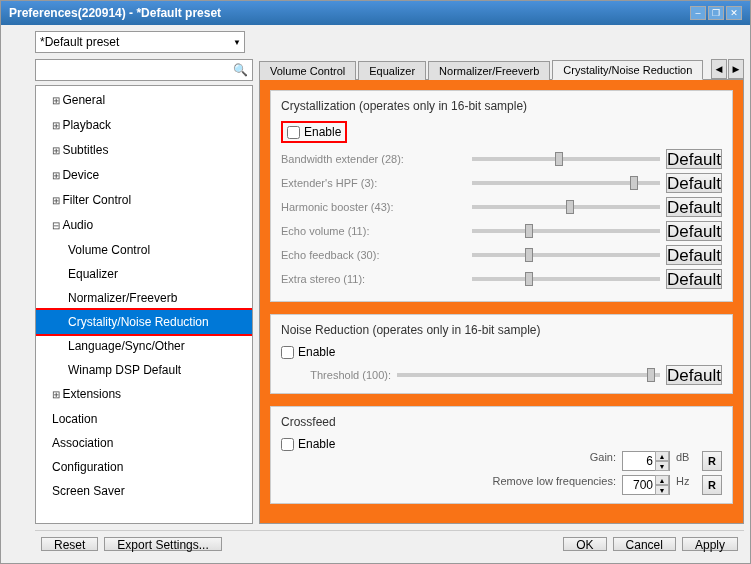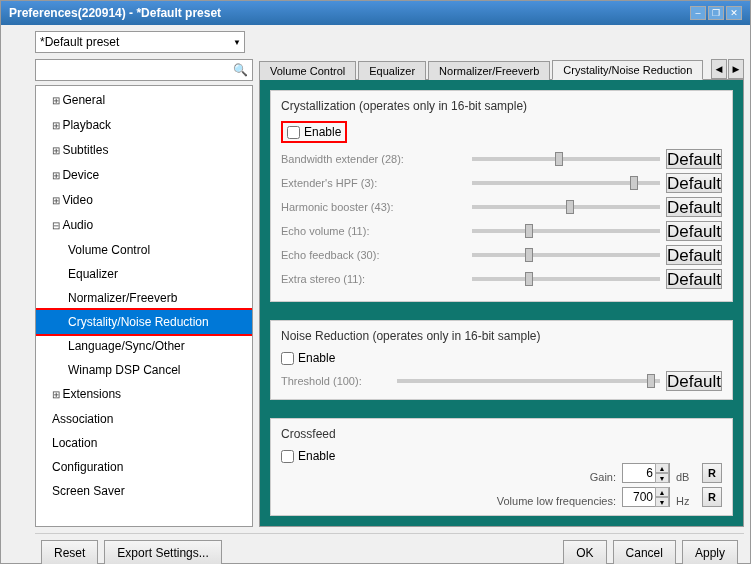--- a/index.html
+++ b/index.html
@@ -180,25 +180,25 @@
       display: flex;
       align-items: center;
       justify-content: center;
       cursor: pointer;
       font-size: 9px;
     }
     .panel-content {
       flex: 1;
       border: 1px solid #999;
       border-top: none;
-      background: #0f766e;
+      background: #f97316;
       padding: 10px;
       display: flex;
       flex-direction: column;
-      gap: 18px;
+      gap: 12px;
       overflow-y: auto;
     }
     .section {
       border: 1px solid #ccc;
       padding: 8px 10px;
       background: #f8f8f8;
     }
     .section-title {
       font-size: 12px;
       margin-bottom: 8px;
@@ -265,21 +265,21 @@
     }
     
     .crossfeed-grid {
       display: flex;
       flex-direction: column;
       gap: 4px;
       padding-left: 20px;
     }
     .crossfeed-row {
       display: flex;
-      align-items: flex-end;
+      align-items: flex-start;
       gap: 6px;
       justify-content: flex-end;
     }
     .crossfeed-label {
       color: #555;
       font-size: 11px;
     }
     .num-input-wrapper {
       display: flex;
       align-items: center;
@@ -332,37 +332,37 @@
     
     .bottom-bar {
       display: flex;
       align-items: center;
       padding: 6px 6px;
       border-top: 1px solid #ccc;
       gap: 6px;
       flex-shrink: 0;
     }
     .bottom-btn {
-      height: 26px;
+      height: 14px;
       border: 1px solid #999;
       background: linear-gradient(to bottom, #f5f5f5, #e0e0e0);
       font-size: 12px;
       cursor: pointer;
       padding: 0 12px;
     }
     .spacer { flex: 1; }
     input[type="checkbox"] { width: 13px; height: 13px; cursor: pointer; }
     .threshold-row {
       display: flex;
       align-items: center;
       gap: 6px;
     }
     .threshold-label {
       width: 110px;
-      text-align: left;
+      text-align: right;
       color: #888;
       font-size: 11px;
       flex-shrink: 0;
     }
   </style>
 </head>
 <body>
 
 <div class="window">
 
@@ -390,31 +390,31 @@
         <div class="search-box">
           <input class="search-input" type="text" style="">
           <span class="search-icon">🔍</span>
         </div>
 
         <div class="tree-view">
           <div class="tree-item tree-indent1"><span class="expand-icon">⊞</span>General</div>
           <div class="tree-item tree-indent1"><span class="expand-icon">⊞</span>Playback</div>
           <div class="tree-item tree-indent1"><span class="expand-icon">⊞</span>Subtitles</div>
           <div class="tree-item tree-indent1"><span class="expand-icon">⊞</span>Device</div>
-          <div class="tree-item tree-indent1"><span class="expand-icon">⊞</span>Video</div>
+          <div class="tree-item tree-indent1"><span class="expand-icon">⊞</span>Filter Control</div>
           <div class="tree-item tree-indent1"><span class="expand-icon">⊟</span>Audio</div>
           <div class="tree-item tree-indent2">Volume Control</div>
           <div class="tree-item tree-indent2">Equalizer</div>
           <div class="tree-item tree-indent2">Normalizer/Freeverb</div>
           <div class="tree-item tree-indent2 selected-outline" style="outline: 2px solid red; background:#0078d7; color:white;">Crystality/Noise Reduction</div>
           <div class="tree-item tree-indent2">Language/Sync/Other</div>
-          <div class="tree-item tree-indent2">Winamp DSP Cancel</div>
+          <div class="tree-item tree-indent2">Winamp DSP Default</div>
           <div class="tree-item tree-indent1"><span class="expand-icon">⊞</span>Extensions</div>
+          <div class="tree-item tree-indent1">Location</div>
           <div class="tree-item tree-indent1">Association</div>
-          <div class="tree-item tree-indent1">Location</div>
           <div class="tree-item tree-indent1">Configuration</div>
           <div class="tree-item tree-indent1">Screen Saver</div>
         </div>
       </div>
 
       <div class="right-panel">
 
         <div class="tabs">
           <div class="tab">Volume Control</div>
           <div class="tab">Equalizer</div>
@@ -507,21 +507,21 @@
                   <input class="num-input" type="text" value="6" style="">
                   <div class="spin-btns">
                     <div class="spin-btn">▲</div>
                     <div class="spin-btn">▼</div>
                   </div>
                 </div>
                 <span class="unit-label">dB</span>
                 <div class="reset-btn-sm">R</div>
               </div>
               <div class="crossfeed-row">
-                <span class="crossfeed-label">Volume low frequencies:</span>
+                <span class="crossfeed-label">Remove low frequencies:</span>
                 <div class="num-input-wrapper">
                   <input class="num-input" type="text" value="700" style="">
                   <div class="spin-btns">
                     <div class="spin-btn">▲</div>
                     <div class="spin-btn">▼</div>
                   </div>
                 </div>
                 <span class="unit-label">Hz</span>
                 <div class="reset-btn-sm">R</div>
               </div>

